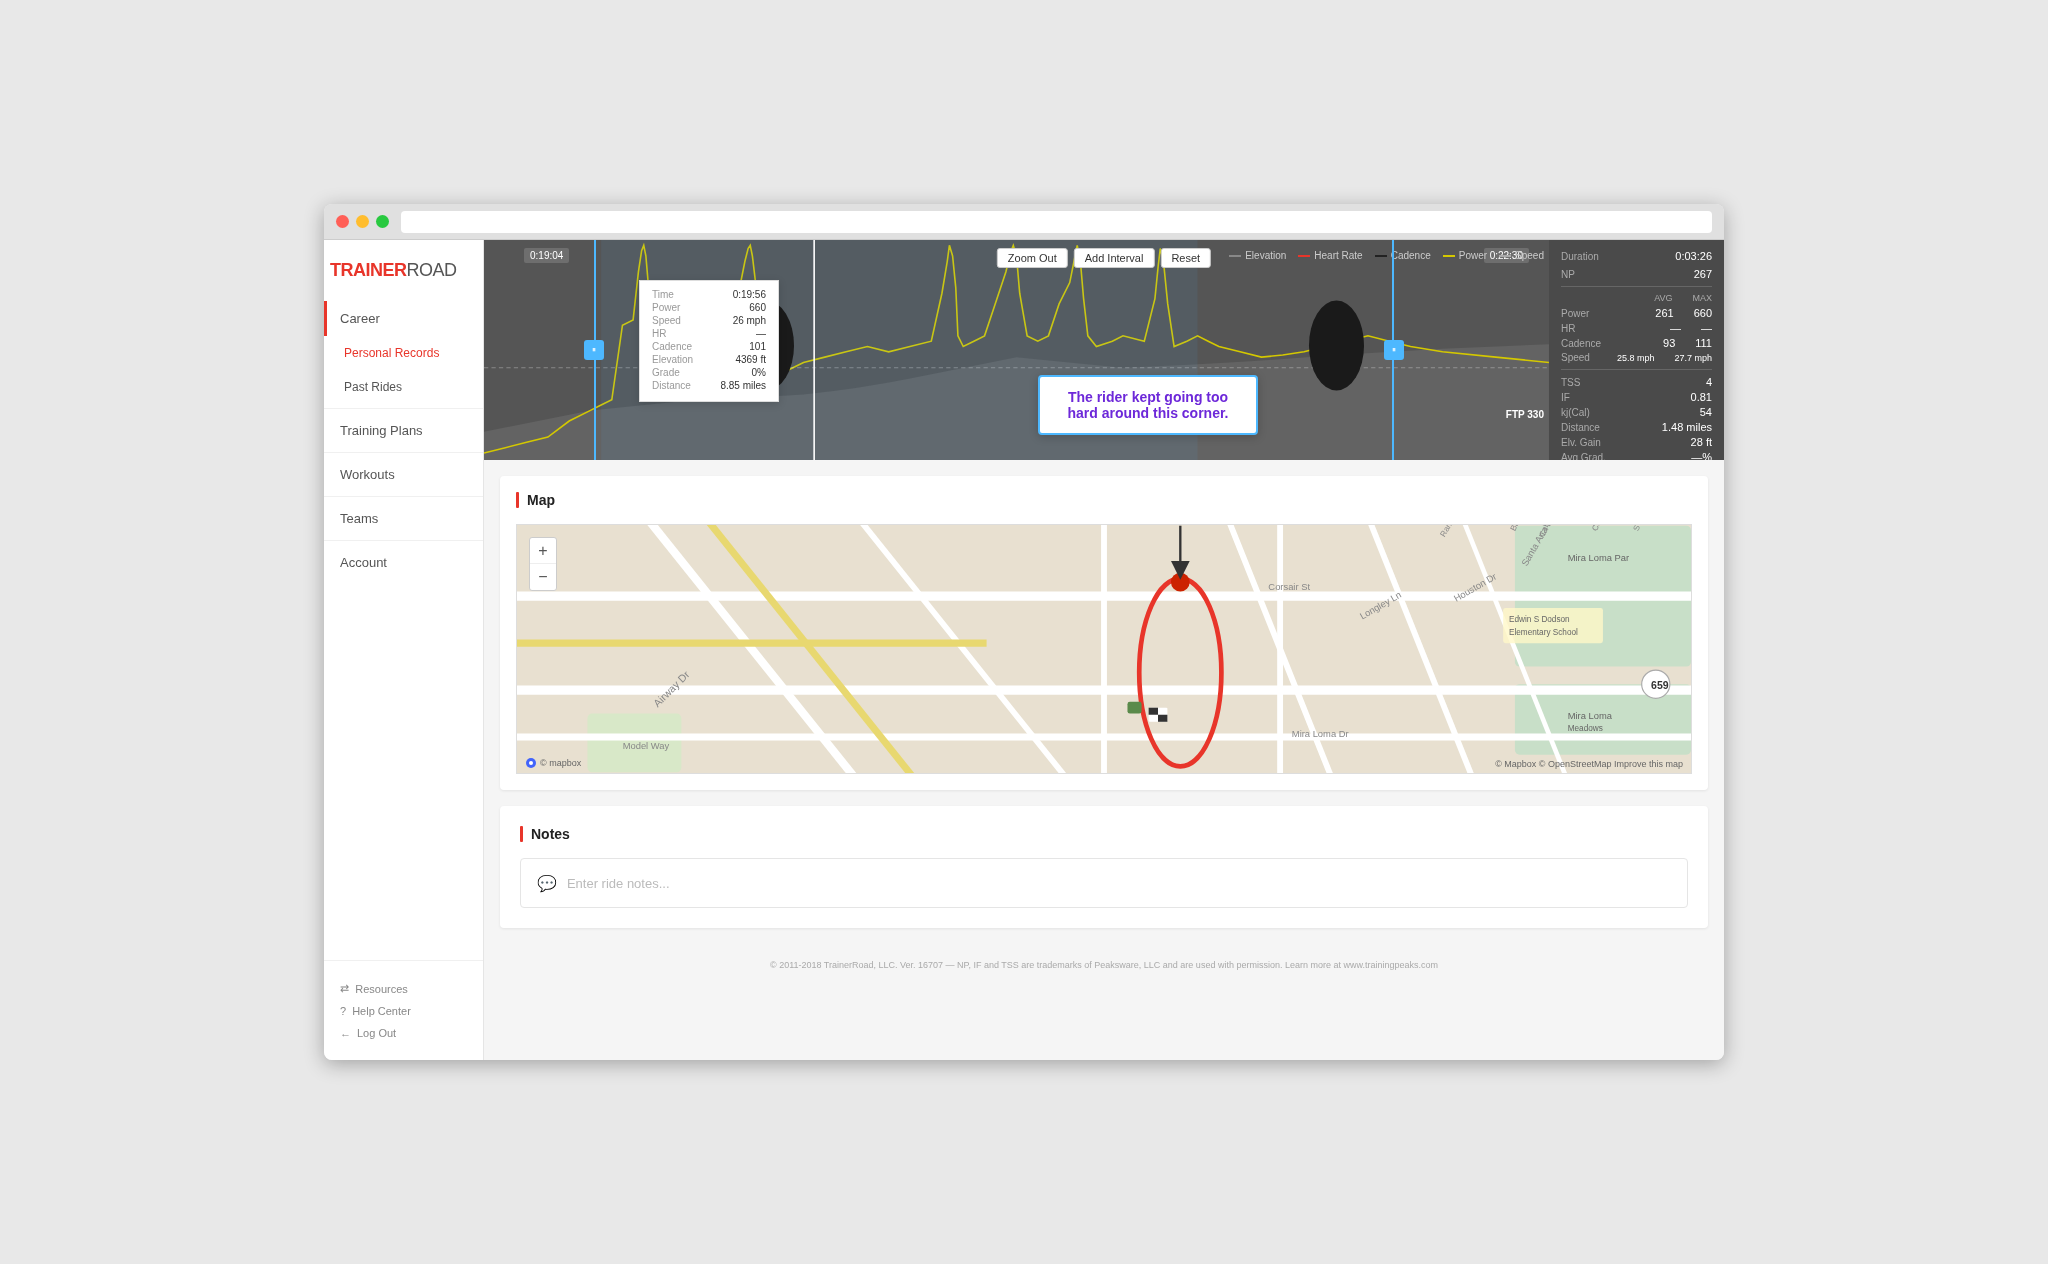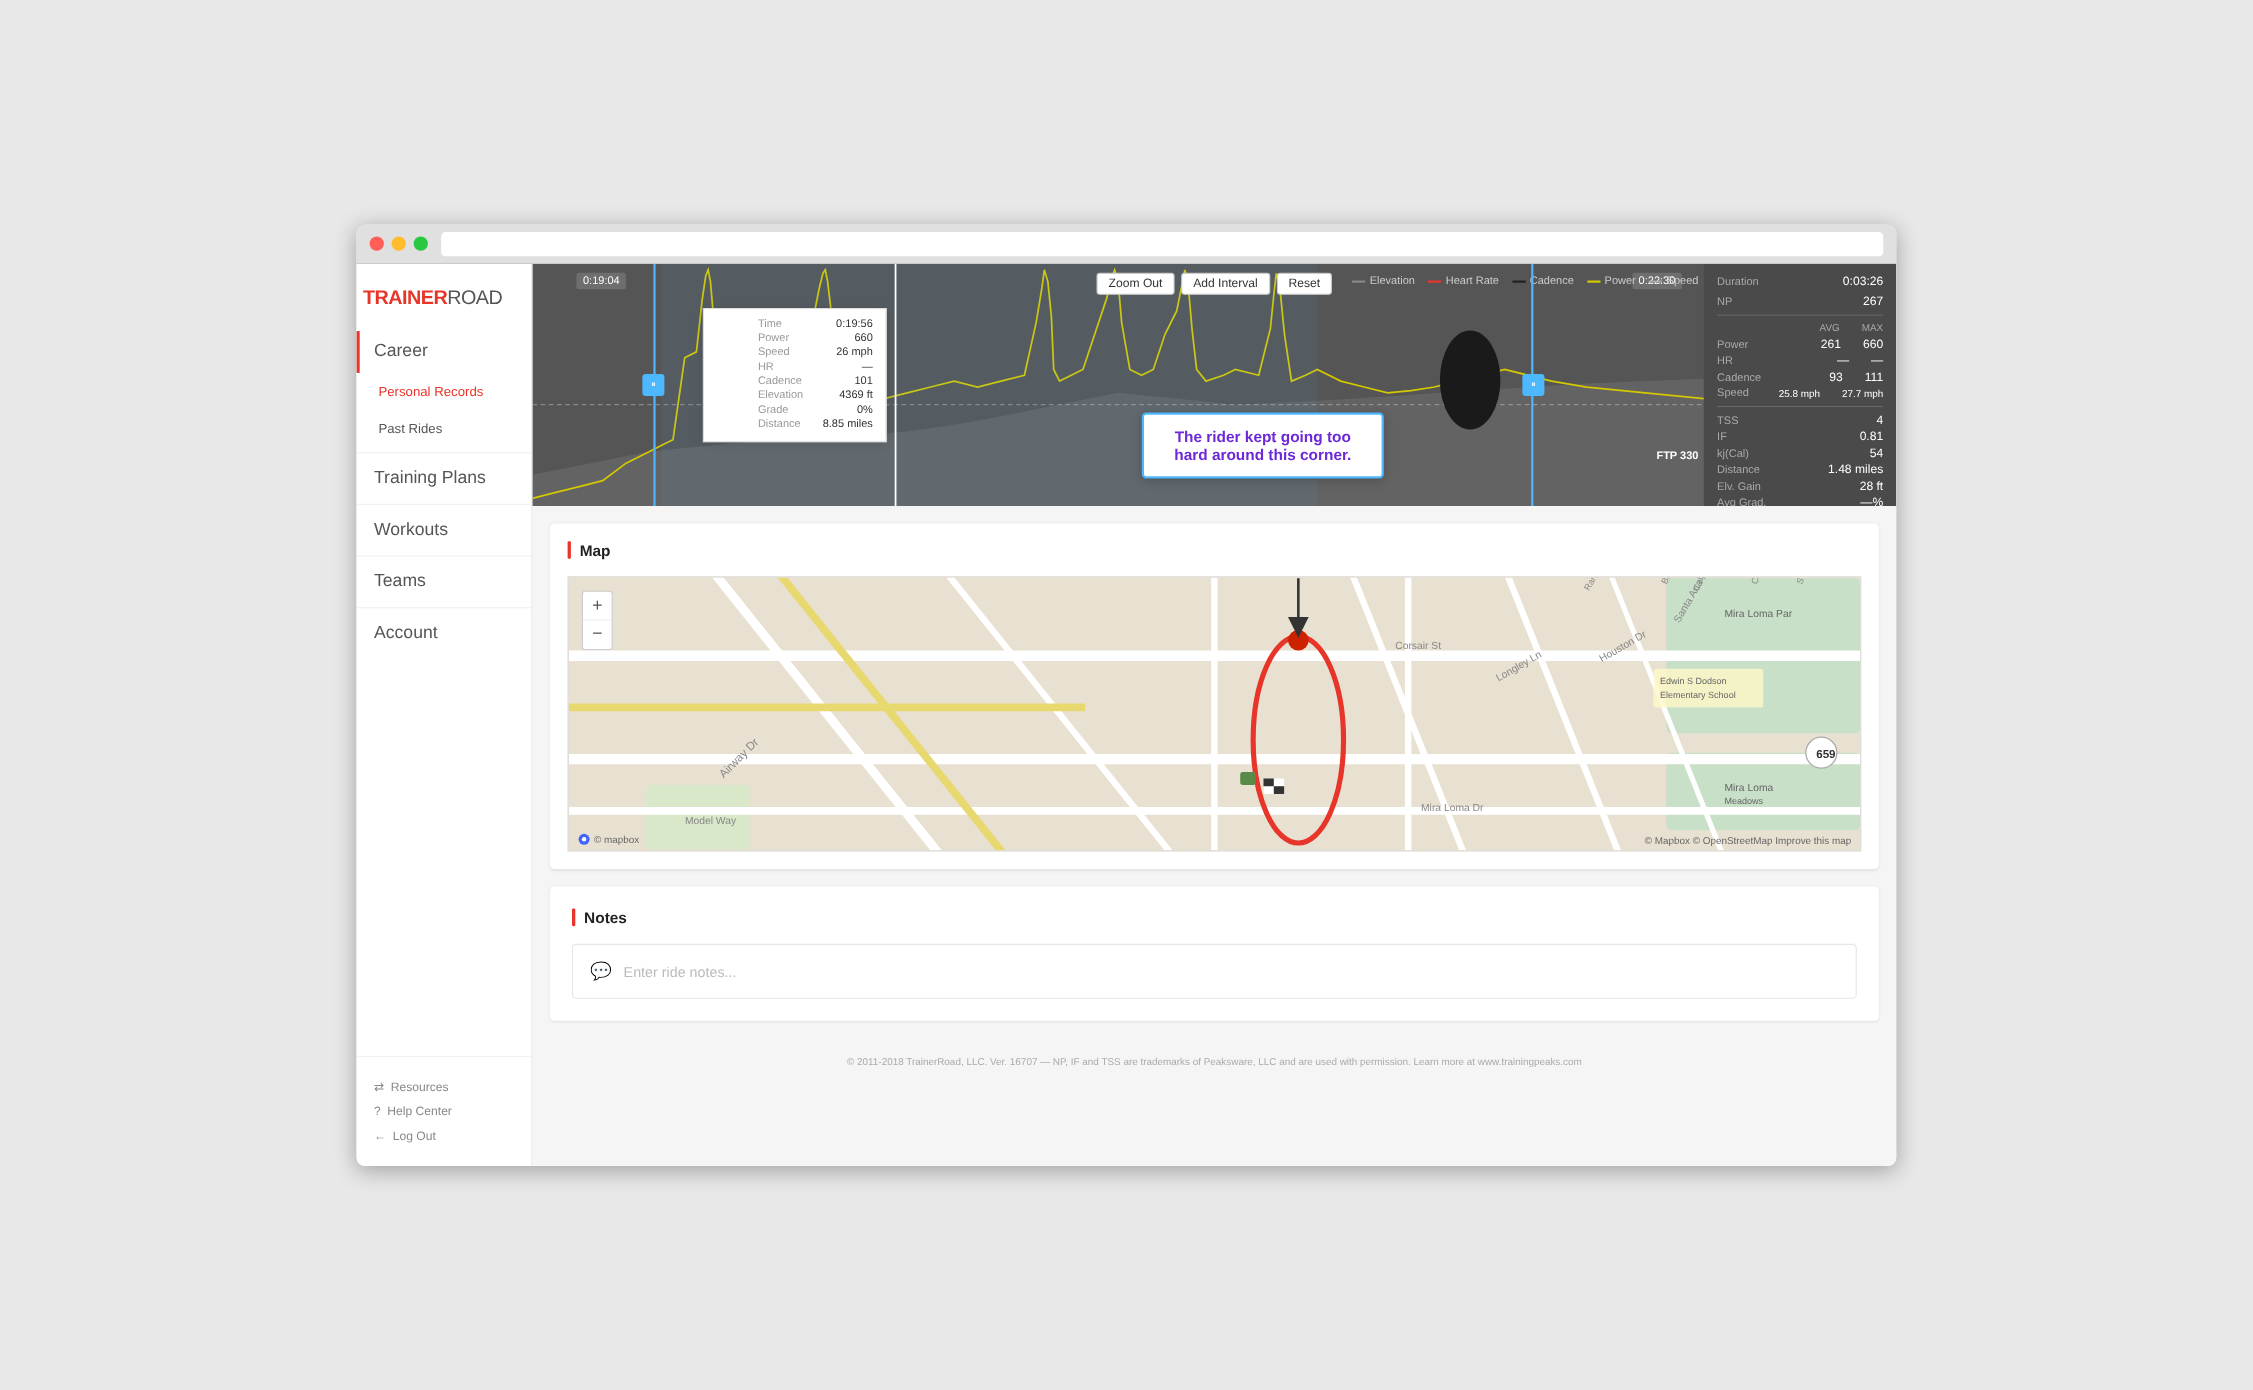--- a/index.html
+++ b/index.html
@@ -10,21 +10,21 @@
     .titlebar-btn { width: 13px; height: 13px; border-radius: 50%; }
     .btn-close { background: #ff5f57; }
     .btn-min { background: #ffbd2e; }
     .btn-max { background: #28c940; }
     .url-bar { flex: 1; background: white; height: 22px; border-radius: 4px; margin-left: 12px; }
     .app-layout { display: flex; height: calc(100% - 36px); }
     .sidebar { width: 160px; background: white; border-right: 1px solid #e5e5e5; display: flex; flex-direction: column; min-height: 820px; }
     .logo { padding: 20px 6px; font-size: 18px; font-weight: 900; color: #222; letter-spacing: -0.5px; }
     .logo span { color: #e8352a; }
     .nav-section { flex: 1; }
-    .nav-item { padding: 10px 16px; font-size: 16px; color: #555; cursor: pointer; display: flex; align-items: center; }
+    .nav-item { padding: 10px 16px; font-size: 13px; color: #555; cursor: pointer; display: flex; align-items: center; }
     .nav-item.active { color: #e8352a; font-weight: 500; }
     .nav-item.active-section { border-left: 3px solid #e8352a; padding-left: 13px; }
     .nav-item.sub { padding-left: 20px; font-size: 12px; }
     .nav-item.sub.active { color: #e8352a; }
     .nav-divider { height: 1px; background: #f0f0f0; margin: 4px 0; }
     .sidebar-bottom { padding: 16px; border-top: 1px solid #f0f0f0; }
     .sidebar-bottom-item { font-size: 11px; color: #888; padding: 5px 0; cursor: pointer; display: flex; align-items: center; gap: 6px; }
     .main-content { flex: 1; overflow-y: auto; background: #f5f5f5; }
     
     .chart-area { background: #555; position: relative; height: 220px; overflow: hidden; }
@@ -44,21 +44,21 @@
     .stat-value { color: #fff; font-size: 11px; font-weight: 500; }
     .stat-header { display: flex; justify-content: flex-end; gap: 20px; margin-bottom: 4px; color: #aaa; font-size: 9px; }
     .stat-values { display: flex; gap: 20px; }
     .stats-divider { height: 1px; background: #666; margin: 6px 0; }
     .chart-time-label { position: absolute; background: rgba(255,255,255,0.15); color: white; font-size: 10px; padding: 2px 6px; border-radius: 2px; }
     .chart-time-left { top: 8px; left: 40px; }
     .chart-time-right { top: 8px; right: 195px; }
     
     .chart-tooltip { position: absolute; top: 40px; left: 155px; background: white; border: 1px solid #ddd; padding: 8px 12px; font-size: 10px; color: #333; z-index: 20; min-width: 140px; box-shadow: 0 2px 8px rgba(0,0,0,0.15); }
     .tooltip-row { display: flex; justify-content: space-between; gap: 20px; margin-bottom: 2px; }
-    .tooltip-label { color: #999; margin-left: 37px; }
+    .tooltip-label { color: #999; }
     .tooltip-value { color: #333; font-weight: 500; }
     
     .annotation-box { position: absolute; bottom: 25px; left: 50%; transform: translateX(-30%); background: white; border: 2px solid #4db8ff; padding: 12px 20px; font-size: 14px; font-weight: 700; color: #6d28d9; z-index: 30; border-radius: 4px; max-width: 220px; text-align: center; box-shadow: 0 2px 10px rgba(0,0,0,0.2); }
     
     .chart-svg { position: absolute; top: 0; left: 0; right: 175px; bottom: 0; }
     
     .ftp-label { position: absolute; right: 180px; bottom: 40px; color: white; font-size: 10px; font-weight: 600; }
     
     .handle-left { position: absolute; left: 110px; top: 0; bottom: 0; width: 2px; background: #4db8ff; z-index: 15; }
     .handle-right { position: absolute; right: 330px; top: 0; bottom: 0; width: 2px; background: #4db8ff; z-index: 15; }

